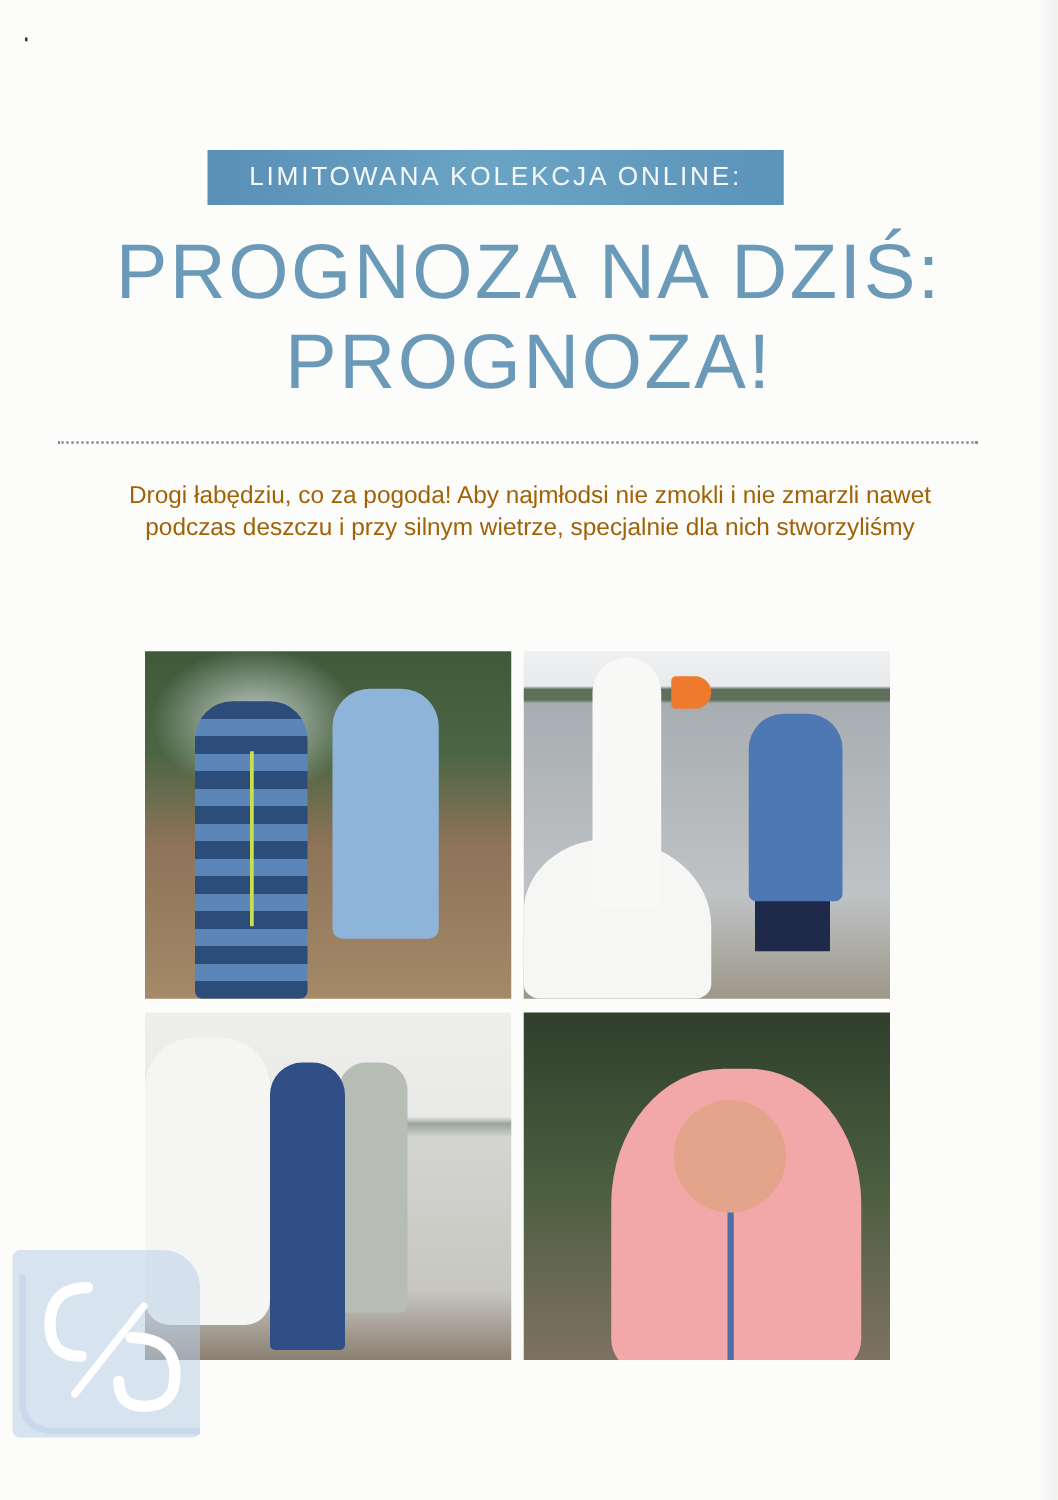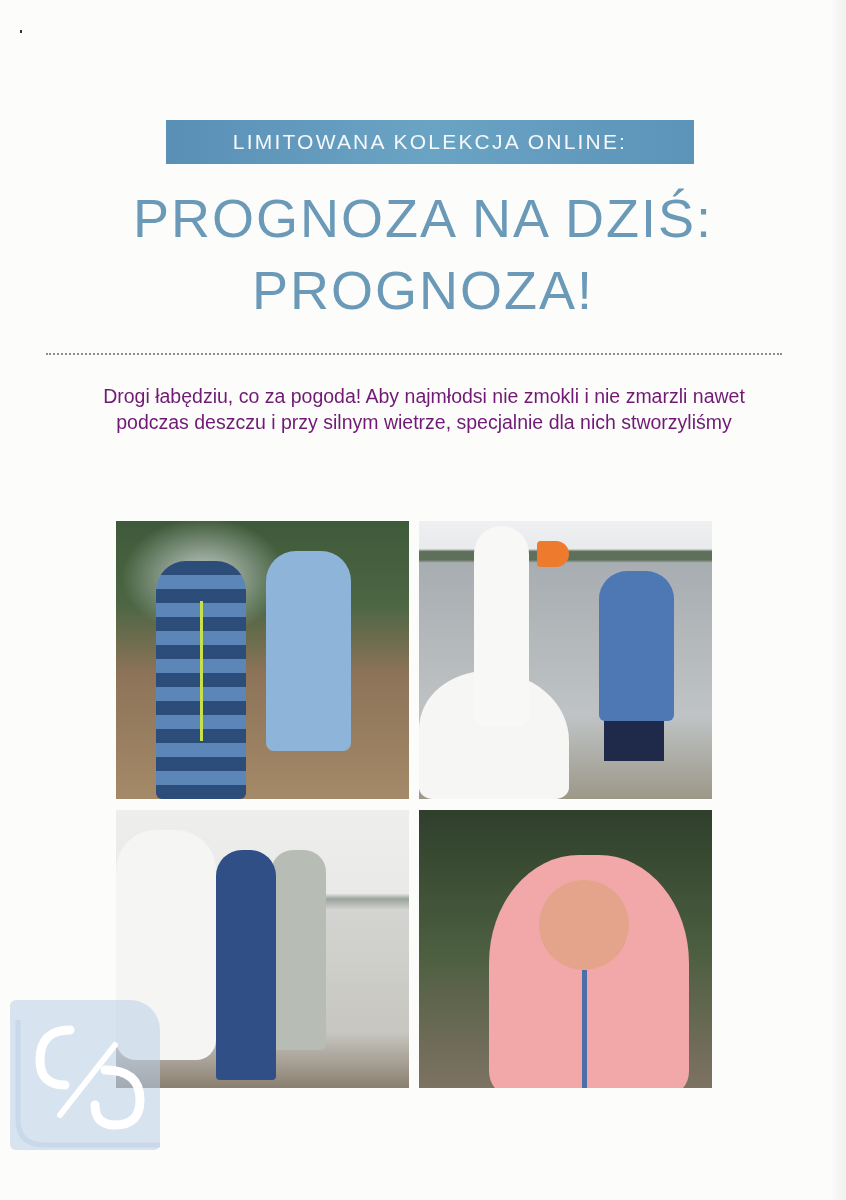--- a/index.html
+++ b/index.html
@@ -5,38 +5,38 @@
   html, body { margin: 0; padding: 0; }
   body {
     width: 846px; height: 1200px; position: relative; overflow: hidden;
     background: #fbfbfa;
     font-family: "Liberation Sans", "DejaVu Sans", sans-serif;
   }
   .page { position: absolute; inset: 0; background: #fcfcfb; }
   .page-edge { position: absolute; top: 0; right: 0; width: 14px; height: 1200px;
     background: linear-gradient(to right, #fafafa, #f0f0ef); }
   .banner {
-    position: absolute; left: 166px; top: 120px; width: 528px; height: 44px;
+    position: absolute; left: 166px; top: 120px; width: 461px; height: 44px;
     background: linear-gradient(to right, #5a8fb6, #6aa4c4, #5c93b9);
     color: #f4f8fb; display: flex; align-items: center; justify-content: center;
     font-size: 21px; letter-spacing: 2.2px; font-weight: 400;
   }
   .title {
     position: absolute; left: 40px; width: 766px; top: 182px;
-    text-align: center; color: #6a9ab8; font-size: 54px; line-height: 72px;
+    text-align: center; color: #6a9ab8; font-size: 62px; line-height: 72px;
     letter-spacing: 2px; font-weight: 400;
   }
   .title .line { display: block; }
   .dots {
     position: absolute; left: 46px; top: 353px; width: 736px; height: 0;
     border-top: 2px dotted #8a8f95;
   }
   .intro {
     position: absolute; left: 44px; width: 760px; top: 383px;
-    text-align: center; color: #701a75; font-size: 19.5px; line-height: 26px;
+    text-align: center; color: #a16207; font-size: 19.5px; line-height: 26px;
   }
   .intro span { display: block; }
   .photo { position: absolute; overflow: hidden; }
   .p1 { left: 116px; top: 521px; width: 293px; height: 278px;
     background:
       radial-gradient(ellipse 40% 30% at 30% 20%, rgba(235,240,245,0.75), transparent 70%),
       linear-gradient(to bottom, #3f5a3a 0%, #4c6644 30%, #8d7358 55%, #a48a68 100%); }
   .p1 .kid1 { position: absolute; left: 40px; top: 40px; width: 90px; height: 238px;
     background: repeating-linear-gradient(to bottom, #2c4c7a 0 14px, #5d86b8 14px 28px); border-radius: 30px 30px 6px 6px; }
   .p1 .kid2 { position: absolute; left: 150px; top: 30px; width: 85px; height: 200px;

